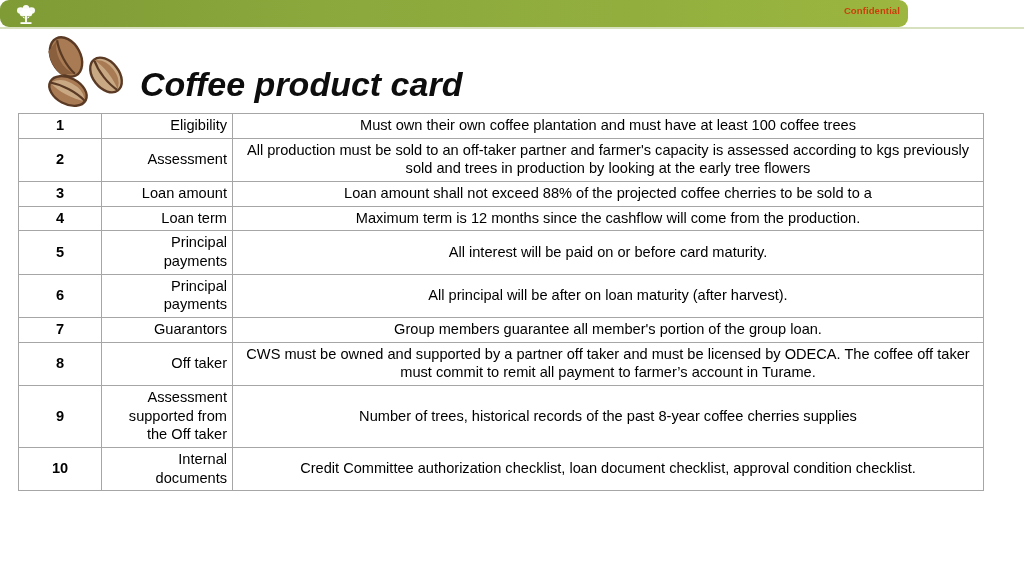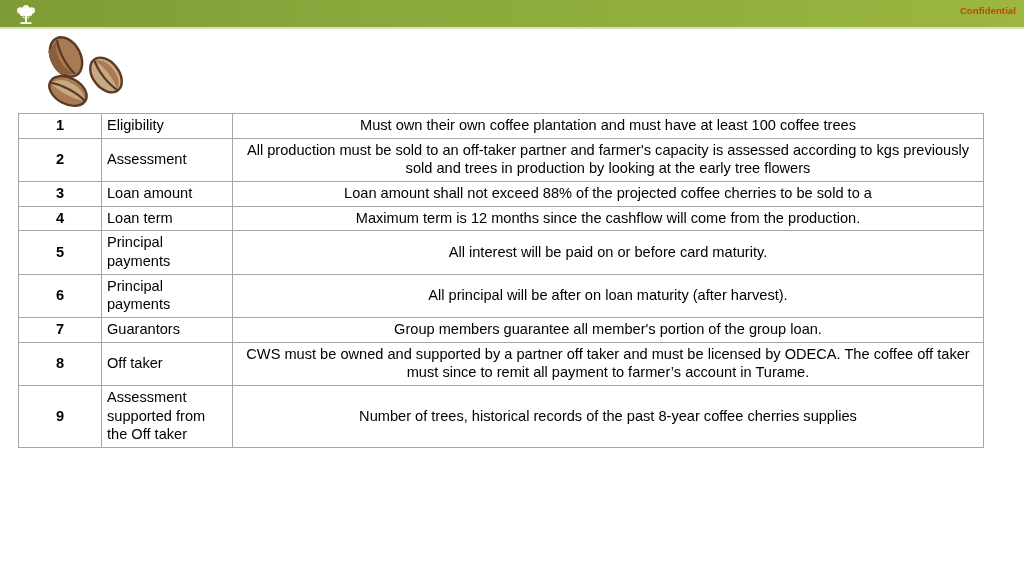--- a/index.html
+++ b/index.html
@@ -12,24 +12,25 @@
     height: 576px;
     overflow: hidden;
     font-family: "Liberation Sans", sans-serif;
     position: relative;
   }
 
   
   .top-bar {
     position: absolute;
     top: 0; left: 0;
-    width: 1024px;
+    width: 908px;
     height: 27px;
     background: linear-gradient(to right, #7f9b35 0%, #8aa83c 35%, #92af3e 70%, #9cb63f 100%);
     overflow: hidden;
+    border-radius: 9px;
   }
   .top-bar-underline {
     position: absolute;
     top: 27px; left: 0;
     width: 1024px;
     height: 2px;
     background: #b6c98a;
     opacity: 0.55;
   }
   .logo-box {
@@ -97,21 +98,21 @@
   }
   .col-num {
     width: 72px;
     text-align: center;
     color: #e3701a;
     font-weight: bold;
     font-size: 15.5px;
   }
   .col-label {
     width: 120px;
-    text-align: left;
+    text-align: right;
   }
   .col-desc {
     text-align: center;
   }
 </style>
 </head>
 <body>
 
 <div class="top-bar">
   <div class="logo-box">
@@ -154,20 +155,21 @@
         </g>
 
         <g transform="translate(32,58) rotate(-62)">
           <ellipse cx="0" cy="0" rx="13" ry="20" fill="#a97b54"></ellipse>
           <path d="M 1 -18 A 13.5 20 0 0 1 1 18 L -1 20 C -5 8, -5 -8, -1 -20 Z" fill="#c9a984" stroke="none"></path>
           <path d="M -1 -20 C 3 -8, 3 8, -1 20" fill="none" stroke="#5a3a24" stroke-width="2.2"></path>
         </g>
       </g>
     </svg>
   </div>
+  <div class="page-title">Coffee product card</div>
 </div>
 
 <table class="card-table">
   <tbody>
     <tr>
       <td class="col-num">1</td>
       <td class="col-label">Eligibility</td>
       <td class="col-desc">Must own their own coffee plantation and must have at least 100 coffee trees</td>
     </tr>
     <tr>
@@ -196,21 +198,26 @@
       <td class="col-desc">All principal will be after on loan maturity (after harvest).</td>
     </tr>
     <tr>
       <td class="col-num">7</td>
       <td class="col-label">Guarantors</td>
       <td class="col-desc">Group members guarantee all member's portion of the group loan.</td>
     </tr>
     <tr>
       <td class="col-num">8</td>
       <td class="col-label">Off taker</td>
-      <td class="col-desc">CWS must be owned and supported by a partner off taker and must be licensed by ODECA. The coffee off taker must since to remit all payment to farmer’s account in Turame.</td>
+      <td class="col-desc">CWS must be owned and supported by a partner off taker and must be licensed by ODECA. The coffee off taker must commit to remit all payment to farmer’s account in Turame.</td>
     </tr>
     <tr>
       <td class="col-num">9</td>
       <td class="col-label">Assessment supported from the Off taker</td>
       <td class="col-desc">Number of trees, historical records of the past 8-year coffee cherries supplies</td>
     </tr>
+    <tr>
+      <td class="col-num">10</td>
+      <td class="col-label">Internal documents</td>
+      <td class="col-desc">Credit Committee authorization checklist, loan document checklist, approval condition checklist.</td>
+    </tr>
   </tbody>
 </table>
 
 </body></html>

